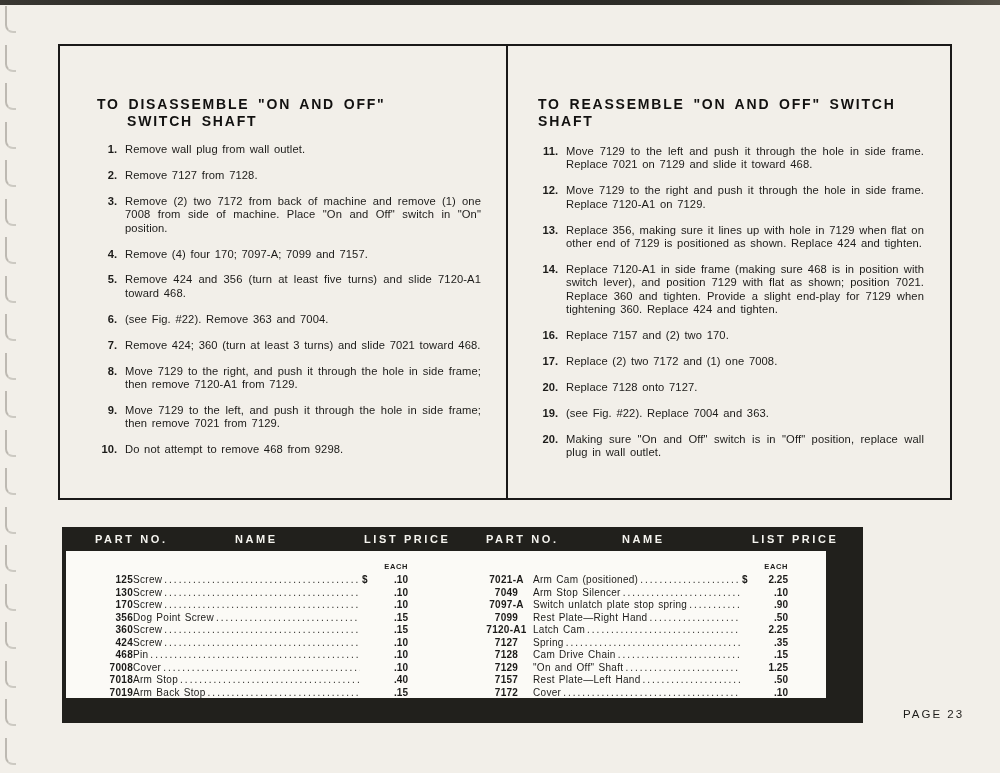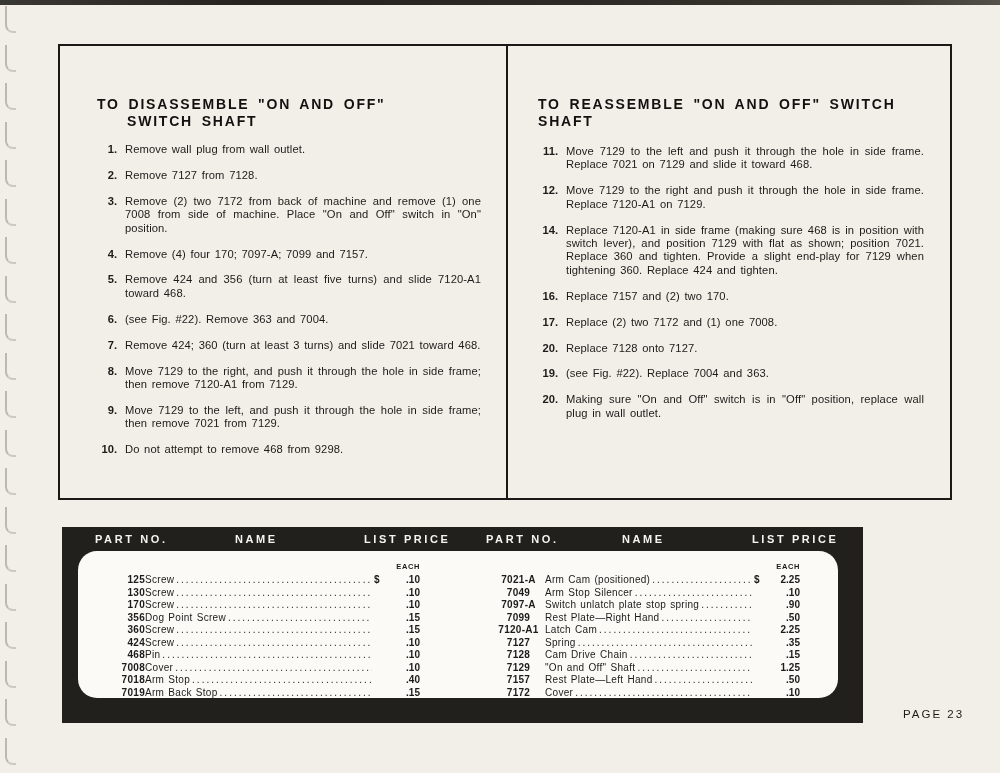--- a/index.html
+++ b/index.html
@@ -64,23 +64,22 @@
     background:var(--band);
   }
   .band-header{
     position:absolute;top:6px;height:14px;
     color:#f5f4ef;font-size:11px;font-weight:700;letter-spacing:2.6px;
     white-space:nowrap;
   }
   .bh1{left:33px;} .bh2{left:173px;} .bh3{left:302px;}
   .bh4{left:424px;} .bh5{left:560px;} .bh6{left:690px;}
   .white-box{
-    position:absolute;left:16px;top:24px;width:760px;height:147px;
+    position:absolute;left:4px;top:24px;width:760px;height:147px;
     background:var(--boxwhite);
-    border-radius:19px;
   }
   .half{position:absolute;top:11px;}
   .half1{left:32px;width:310px;}
   .half2{left:414px;width:308px;}
   .each{
     text-align:right;font-size:7.5px;font-weight:700;letter-spacing:.6px;
     margin-bottom:3px;line-height:9px;
   }
   .prow{
     display:flex;align-items:baseline;font-size:10px;line-height:12.5px;
@@ -201,20 +200,24 @@
           <li class="step">
             <span class="num">11.</span>
             <span class="txt">Move 7129 to the left and push it through the hole in side frame. Replace 7021 on 7129 and slide it toward 468.</span>
           </li>
 
           <li class="step">
             <span class="num">12.</span>
             <span class="txt">Move 7129 to the right and push it through the hole in side frame. Replace 7120-A1 on 7129.</span>
           </li>
 
+          <li class="step">
+            <span class="num">13.</span>
+            <span class="txt">Replace 356, making sure it lines up with hole in 7129 when flat on other end of 7129 is positioned as shown. Replace 424 and tighten.</span>
+          </li>
 
           <li class="step">
             <span class="num">14.</span>
             <span class="txt">Replace 7120-A1 in side frame (making sure 468 is in position with switch lever), and position 7129 with flat as shown; position 7021. Replace 360 and tighten. Provide a slight end-play for 7129 when tightening 360. Replace 424 and tighten.</span>
           </li>
 
 
           <li class="step">
             <span class="num">16.</span>
             <span class="txt">Replace 7157 and (2) two 170.</span>

